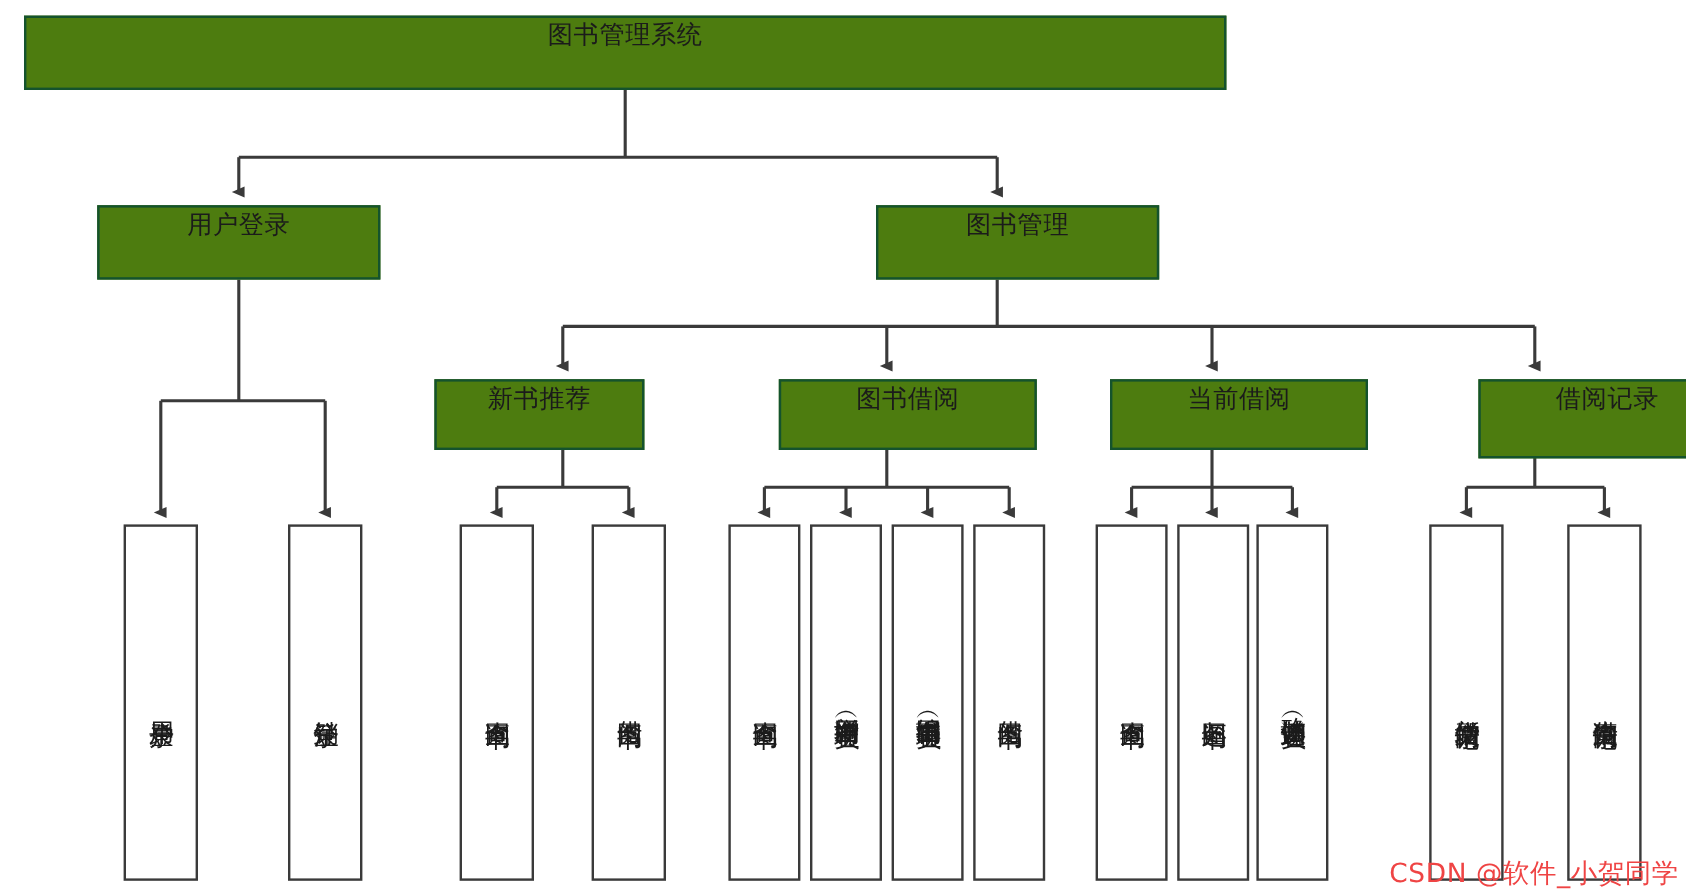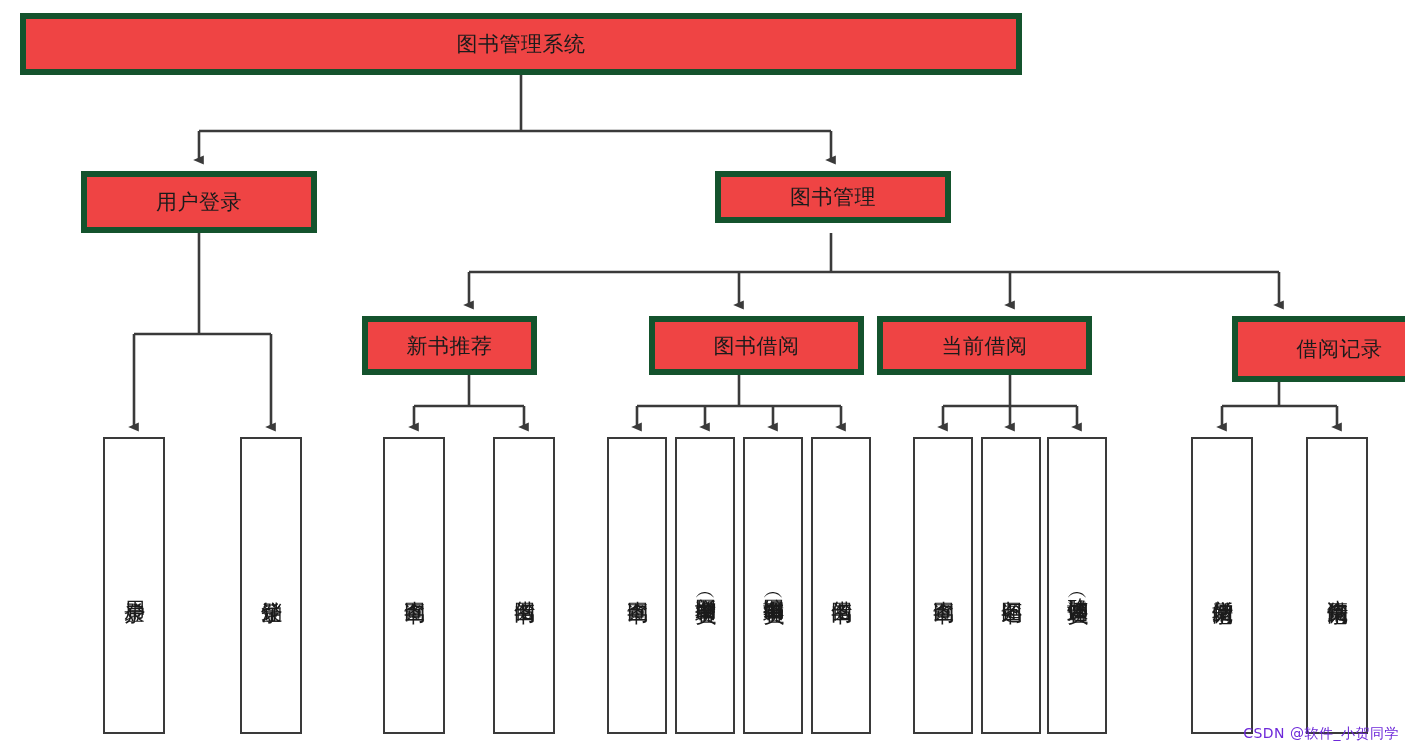--- a/index.html
+++ b/index.html
@@ -21,24 +21,23 @@
     position: absolute;
     left: 0;
     top: 0;
     width: 1405px;
     height: 747px;
     pointer-events: none;
   }
   .node {
     position: absolute;
     box-sizing: border-box;
-    border: 6px solid #14532d;
-    background: #ef4444;
+    border: 2px solid #14532d;
+    background: #4d7c0f;
     display: flex;
-    align-items: center;
     justify-content: center;
     color: #1b1b1b;
     z-index: 2;
   }
   .node.h {
     font-size: 21px;
     letter-spacing: 0.5px;
   }
   .leaf {
     position: absolute;
@@ -57,22 +56,22 @@
     font-size: 21px;
     line-height: 1.12;
     letter-spacing: 1px;
     white-space: nowrap;
     color: #1b1b1b;
   }
   .watermark {
     position: absolute;
     right: 6px;
     bottom: 4px;
-    font-size: 14px;
-    color: #6d28d9;
+    font-size: 22px;
+    color: #ef4444;
     letter-spacing: 0.5px;
     z-index: 5;
     white-space: nowrap;
     text-align: center;
   }
 </style>
 </head>
 <body>
 
 <div id="canvas">
@@ -127,31 +126,31 @@
     </g>
   </svg>
 
   <div class="node h" style="left:20px; top:13px; width:1002px; height:62px;">
     <span>图书管理系统</span>
   </div>
 
   <div class="node h" style="left:81px; top:171px; width:236px; height:62px;">
     <span>用户登录</span>
   </div>
-  <div class="node h" style="left:715px; top:171px; width:236px; height:52px;">
+  <div class="node h" style="left:730px; top:171px; width:236px; height:62px;">
     <span>图书管理</span>
   </div>
 
   <div class="node h" style="left:362px; top:316px; width:175px; height:59px;">
     <span>新书推荐</span>
   </div>
   <div class="node h" style="left:632px; top:316px; width:215px; height:59px;margin-left:17px;">
     <span>图书借阅</span>
   </div>
-  <div class="node h" style="left:877px; top:316px; width:215px; height:59px;">
+  <div class="node h" style="left:925px; top:316px; width:215px; height:59px;">
     <span>当前借阅</span>
   </div>
   <div class="node h" style="left:1232px; top:316px; width:215px; height:66px;">
     <span>借阅记录</span>
   </div>
 
   <div class="leaf" style="left:103px; top:437px; width:62px; height:297px;">
     <span class="vtext">用户登录</span>
   </div>
   <div class="leaf" style="left:240px; top:437px; width:62px; height:297px;">

